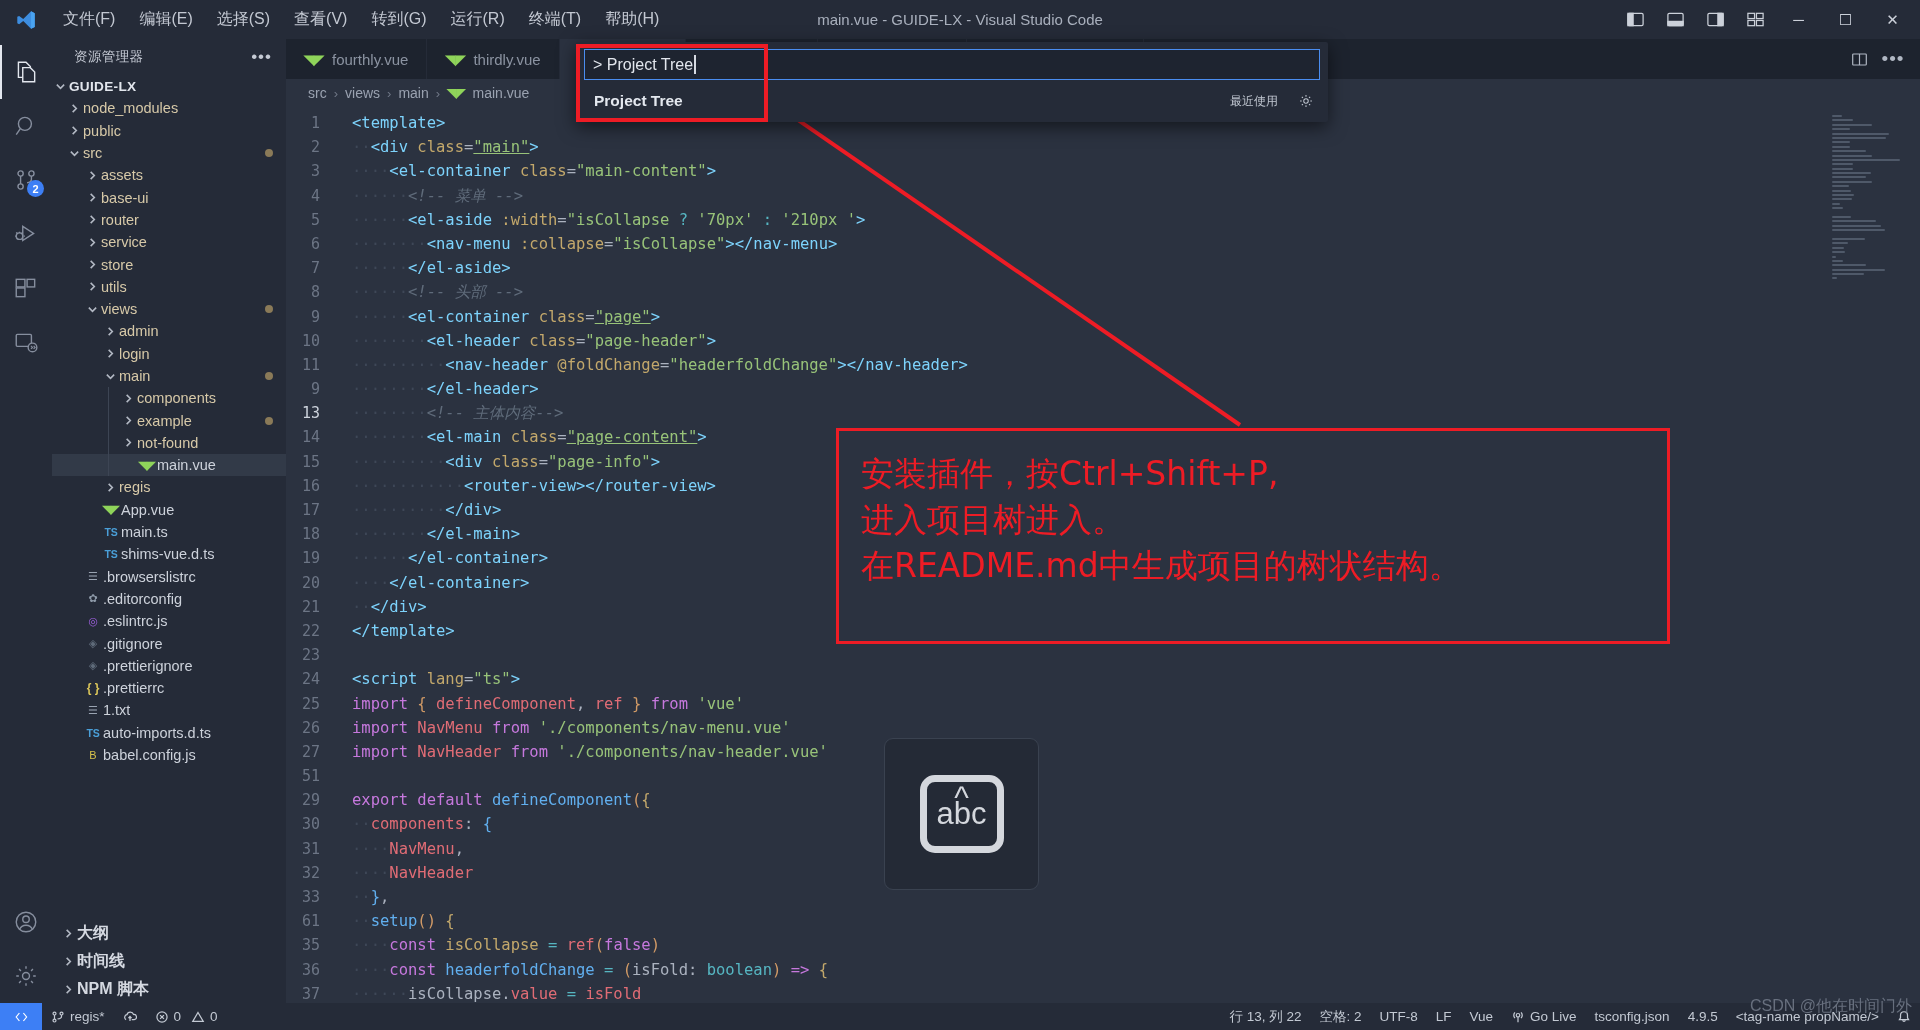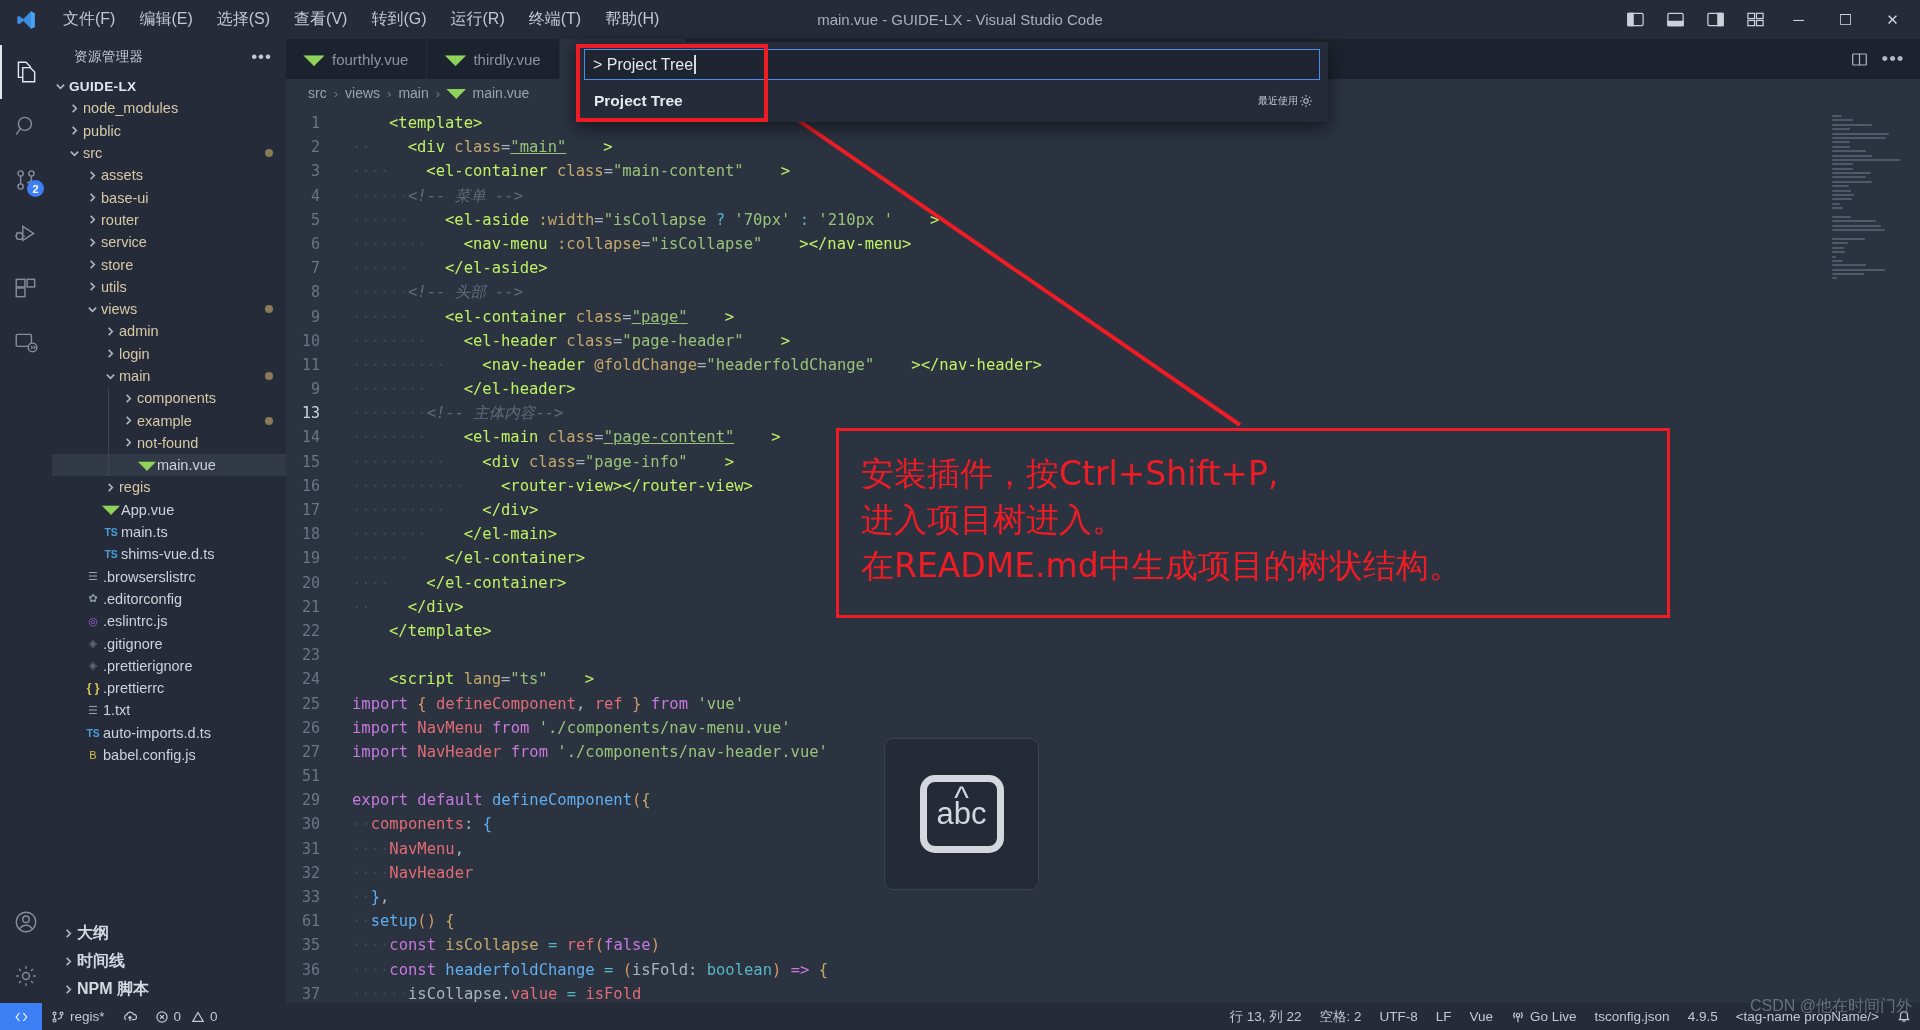--- a/index.html
+++ b/index.html
@@ -128,21 +128,21 @@
   }
   .cline { display:flex; height:24.2px; align-items:center; white-space:pre; }
   .cline.cur { background:#31384600; box-shadow:inset 0 0 0 0 transparent; }
   .cline.cur .ln { color:#cdd3dc; }
   .ln {
     width:56px; flex:0 0 56px; text-align:right; padding-right:22px; color:#6c7585;
     font-size:15px; user-select:none;
   }
   .ctext { padding-left:10px; }
   .ind { color:#3e4757; }
-  .tg   { color:#bef264;margin-left:37px; }
+  .tg   { color:#7dd3fc; }
   .at   { color:#c3a86b; }
   .st   { color:#98c379; }
   .kw   { color:#c678dd; }
   .fn   { color:#61afef; }
   .vr   { color:#e06c75; }
   .cm   { color:#5f6b7a; font-style:italic; }
   .br   { color:#d19a66; }
   .op   { color:#56b6c2; }
   .plain{ color:#abb2bf; }
   .ul   { text-decoration:underline; text-decoration-color:#98c379; }
@@ -163,26 +163,26 @@
     height:31px; background:#1e2430; border:1px solid #4a8df0; display:flex; align-items:center;
     padding:0 8px; font-size:16px; color:#e2e6ed;
     font-family:"Liberation Sans", sans-serif;
   }
   .pal-caret { display:inline-block; width:1.5px; height:19px; background:#d6dae2; margin-left:1px; }
   .pal-list { padding-bottom:6px; }
   .pal-item {
     height:30px; display:flex; align-items:center; justify-content:space-between;
     padding:0 14px 0 18px; font-size:15.5px; font-weight:700; color:#e4e8ef;
   }
-  .pal-recent { display:flex; align-items:center; gap:0; font-size:10px; color:#c2c8d2; font-weight:400; }
+  .pal-recent { display:flex; align-items:center; gap:20px; font-size:12px; color:#c2c8d2; font-weight:400; }
   .pal-recent svg { width:16px; height:16px; stroke:#c2c8d2; fill:none; stroke-width:1.3; }
 
   
   .anno-box {
-    position:absolute; left:836px; top:428px; width:834px; height:190px;
+    position:absolute; left:836px; top:428px; width:834px; height:216px;
     border:3px solid #ee1c25; z-index:40; padding:20px 0 0 22px;
   }
   .anno-line {
     color:#ee1c25; font-size:33px; line-height:46px; font-weight:500; white-space:nowrap;
     font-family:"DejaVu Sans", sans-serif;
   }
   .pal-hl {
     position:absolute; left:576px; top:44px; width:192px; height:78px;
     border:4px solid #ee1c25; z-index:70; pointer-events:none;
   }

